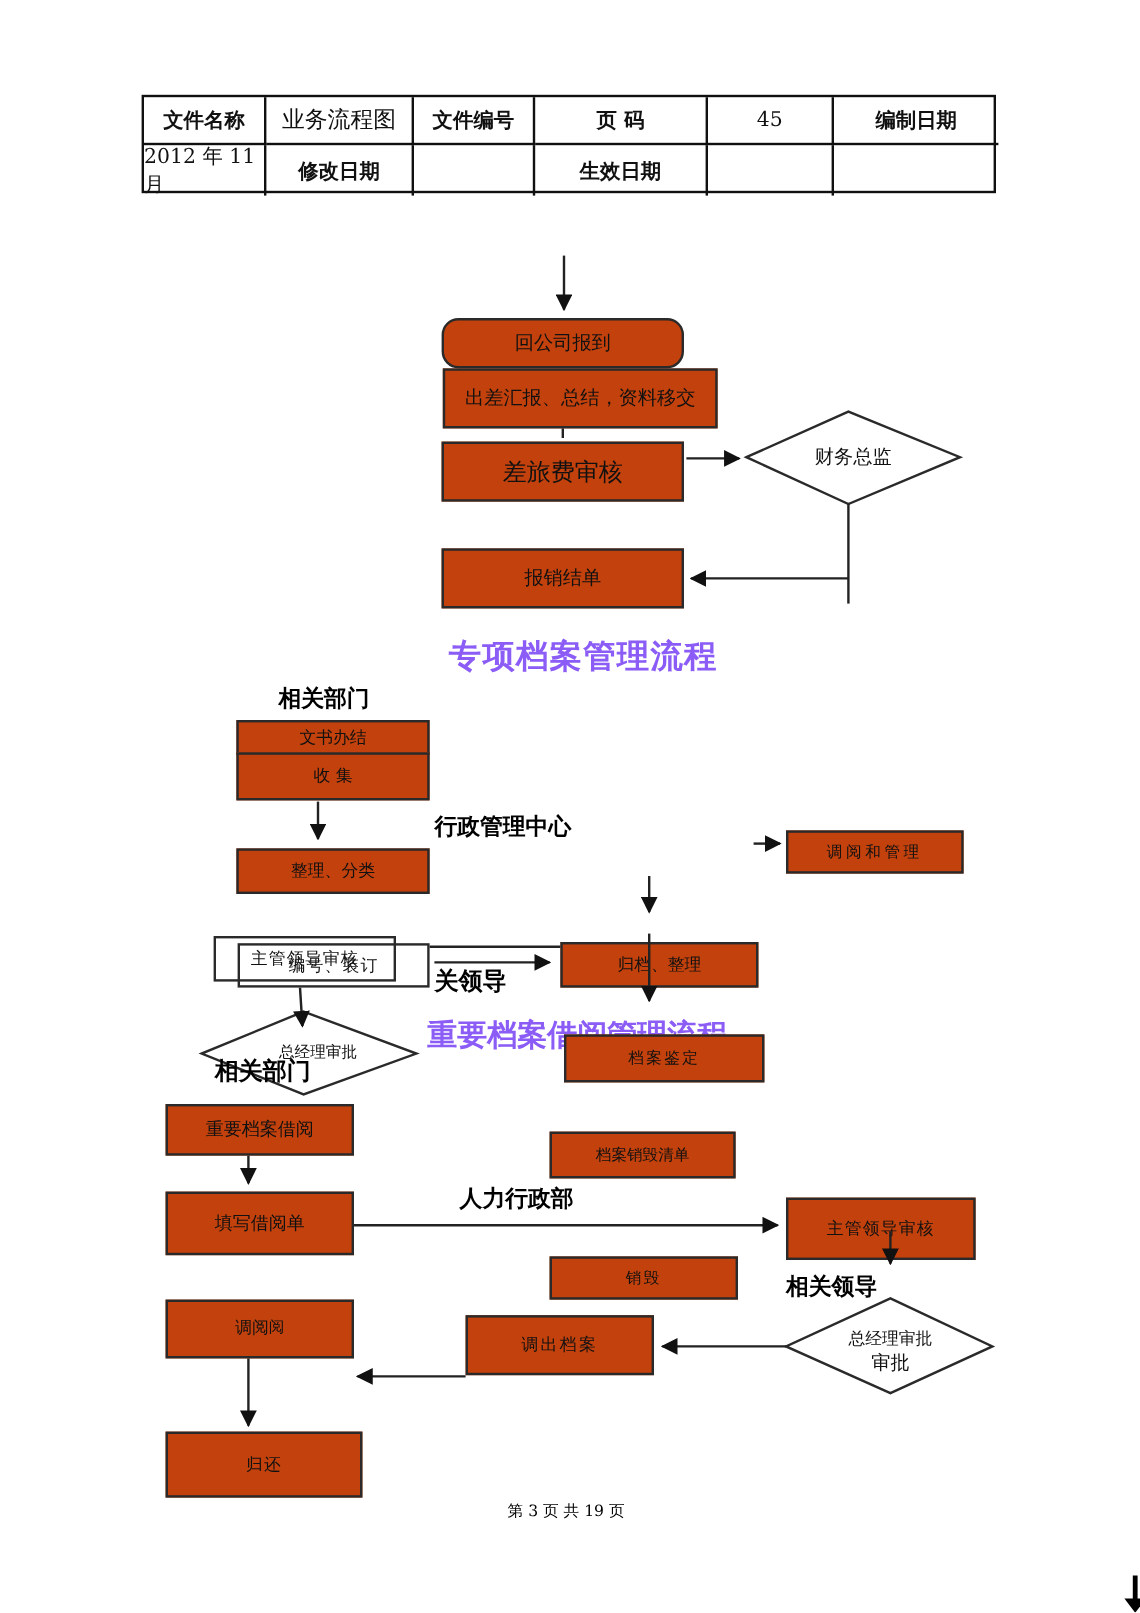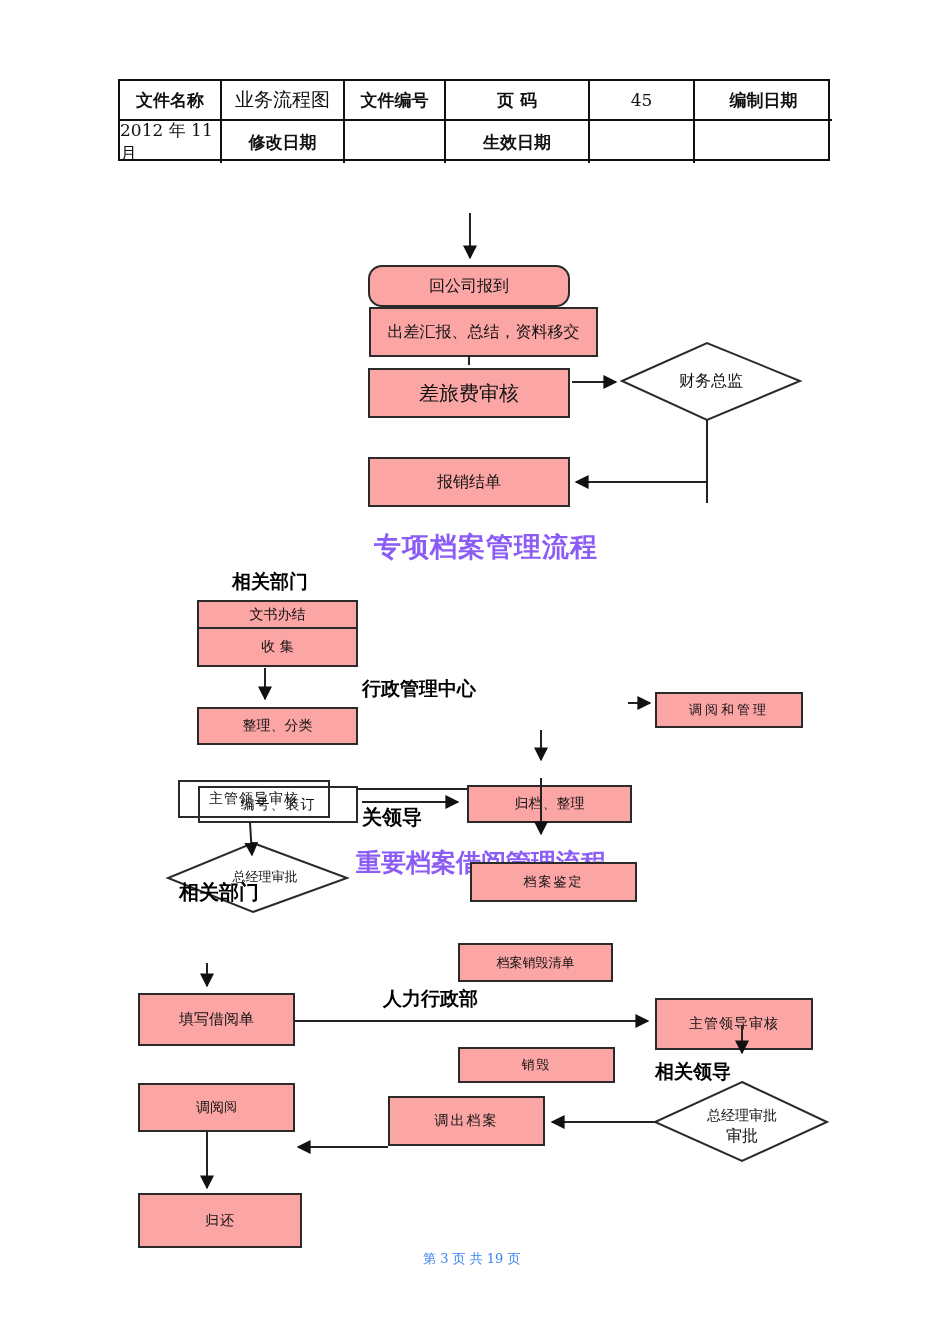--- a/index.html
+++ b/index.html
@@ -1,41 +1,41 @@
 <!DOCTYPE html>
 <html><head>
 <meta charset="utf-8">
 <style>
   html,body{margin:0;padding:0;background:#fff;}
   .page{position:relative;width:926px;height:1344px;background:#fff;overflow:hidden;
-        font-family:"DejaVu Sans",sans-serif;color:#111;}
+        font-family:"DejaVu Sans",sans-serif;color:#111;padding-left:24px;}
   
   .htable{position:absolute;left:118px;top:79px;width:712px;height:82px;display:grid;
           grid-template-columns:102px 123px 101px 144px 105px 137px;
           grid-template-rows:40px 42px;border:2px solid #101010;box-sizing:border-box;background:#fff;}
   .htable .cell{border-right:2px solid #101010;border-bottom:2px solid #101010;display:flex;
           align-items:center;justify-content:center;box-sizing:border-box;overflow:hidden;}
   .htable .cell:nth-child(6n){border-right:none;}
   .htable .cell:nth-child(n+7){border-bottom:none;}
   .hl{font-weight:bold;font-size:17px;}
   .hv{font-family:"DejaVu Serif",serif;font-size:17px;}
   .hv-big{font-size:19px;}
   .hcode{font-family:"DejaVu Sans Mono",monospace;font-size:15px;letter-spacing:1px;}
   
-  .fbox{position:absolute;border:2px solid #2a2a2a;background:#fca5a5;display:flex;align-items:center;
+  .fbox{position:absolute;border:2px solid #2a2a2a;background:#c2410c;display:flex;align-items:center;
         justify-content:center;font-family:"DejaVu Serif",serif;color:#111;box-sizing:border-box;z-index:2;}
   .fbox.clear{background:transparent;}
   .term{border-radius:14px;}
   .col{line-height:1.15;}
   .blabel{position:absolute;font-weight:bold;color:#000;z-index:4;white-space:nowrap;}
   .title{position:absolute;font-weight:bold;color:#8b5cf6;z-index:1;white-space:nowrap;}
   .dtext{position:absolute;z-index:4;font-family:"DejaVu Serif",serif;text-align:center;color:#111;white-space:nowrap;}
   .shapes,.connectors{position:absolute;left:0;top:0;z-index:1;pointer-events:none;}
   .connectors{z-index:5;}
-  .footer{position:absolute;left:423px;top:1250px;font-family:"DejaVu Serif",serif;font-size:13px;color:#3b82f6;z-index:4;}
+  .footer{position:absolute;left:423px;top:1250px;font-family:"DejaVu Serif",serif;font-size:13px;color:#000000;z-index:4;}
 </style>
 </head>
 <body>
 
 <div class="page">
 
   <div class="htable">
     <div class="cell hl">文件名称</div>
     <div class="cell hv hv-big">业务流程图</div>
     <div class="cell hl">文件编号</div>
@@ -71,20 +71,21 @@
   <div class="fbox" style="left:197px;top:707px;width:161px;height:38px;font-size:14px;">整理、分类</div>
   <div class="fbox" style="left:655px;top:692px;width:148px;height:36px;font-size:13px;letter-spacing:3px;">调阅和管理</div>
   <div class="fbox clear" style="left:178px;top:780px;width:152px;height:38px;font-size:14px;letter-spacing:1px;">主管领导审核</div>
   <div class="fbox clear" style="left:198px;top:786px;width:160px;height:37px;font-size:14px;letter-spacing:1px;">编号、装订</div>
   <div class="blabel" style="left:362px;top:804px;font-size:20px;">关领导</div>
   <div class="fbox" style="left:467px;top:785px;width:165px;height:38px;font-size:14px;">归档、整理</div>
   <div class="dtext" style="left:205px;top:868px;width:120px;font-size:13px;">总经理审批</div>
   <div class="blabel" style="left:179px;top:879px;font-size:20px;">相关部门</div>
   <div class="fbox" style="left:470px;top:862px;width:167px;height:40px;font-size:13px;letter-spacing:2px;">档案鉴定</div>
 
+  <div class="fbox" style="left:138px;top:920px;width:157px;height:43px;font-size:15px;">重要档案借阅</div>
   <div class="fbox" style="left:138px;top:993px;width:157px;height:53px;font-size:15px;">填写借阅单</div>
   <div class="fbox" style="left:458px;top:943px;width:155px;height:39px;font-size:13px;">档案销毁清单</div>
   <div class="blabel" style="left:383px;top:986px;font-size:19px;">人力行政部</div>
   <div class="fbox" style="left:655px;top:998px;width:158px;height:52px;font-size:14px;letter-spacing:1px;">主管领导审核</div>
   <div class="blabel" style="left:655px;top:1059px;font-size:19px;">相关领导</div>
   <div class="fbox" style="left:458px;top:1047px;width:157px;height:36px;font-size:13px;letter-spacing:2px;">销毁</div>
   <div class="dtext" style="left:682px;top:1107px;width:120px;font-size:14px;">总经理审批</div>
   <div class="dtext" style="left:682px;top:1126px;width:120px;font-size:16px;">审批</div>
   <div class="fbox" style="left:388px;top:1096px;width:157px;height:50px;font-size:14px;letter-spacing:2px;">调出档案</div>
   <div class="fbox col" style="left:138px;top:1083px;width:157px;height:49px;font-size:14px;">

